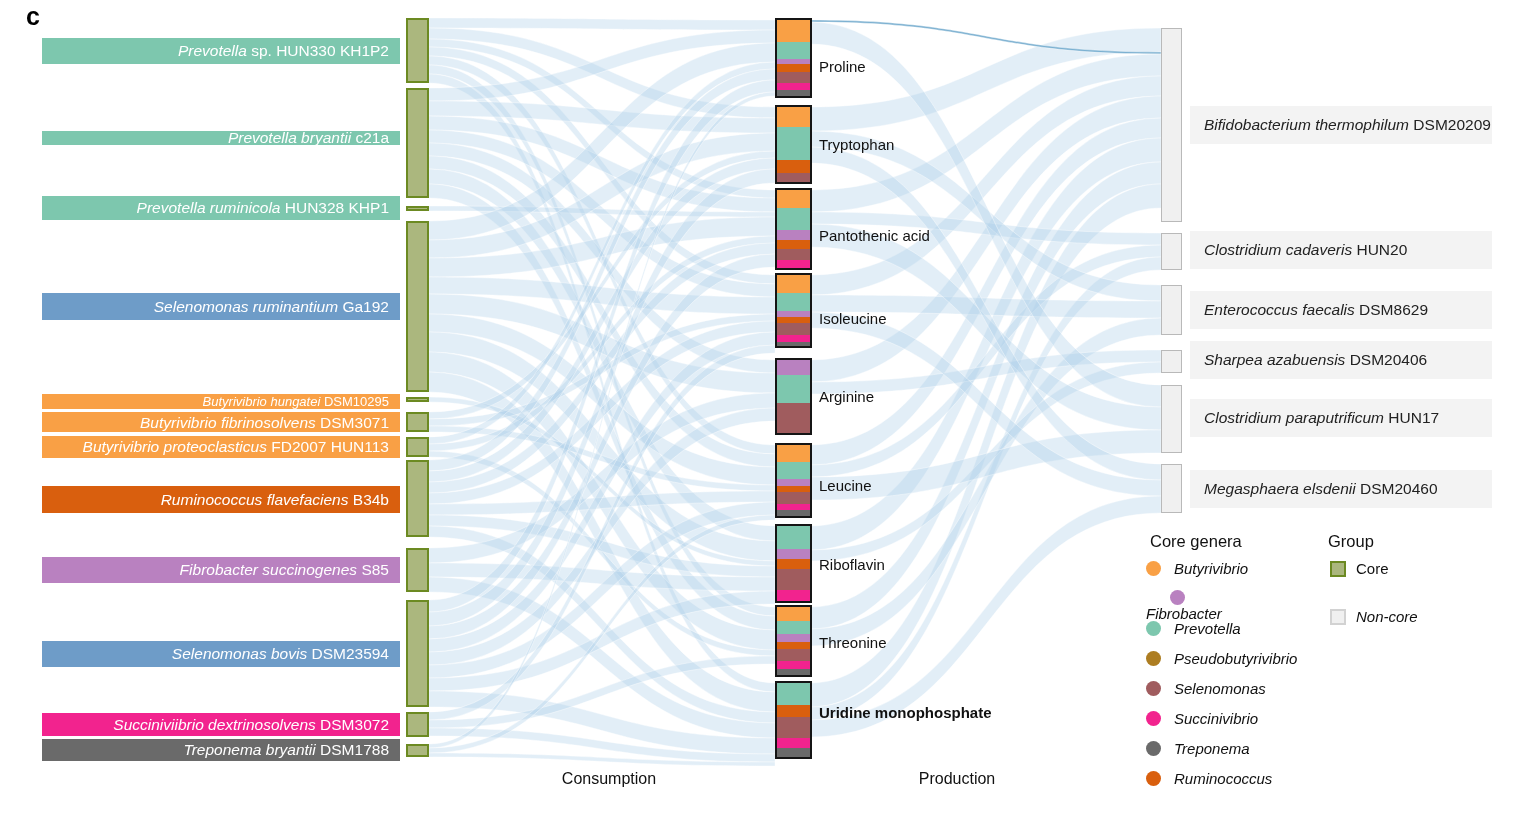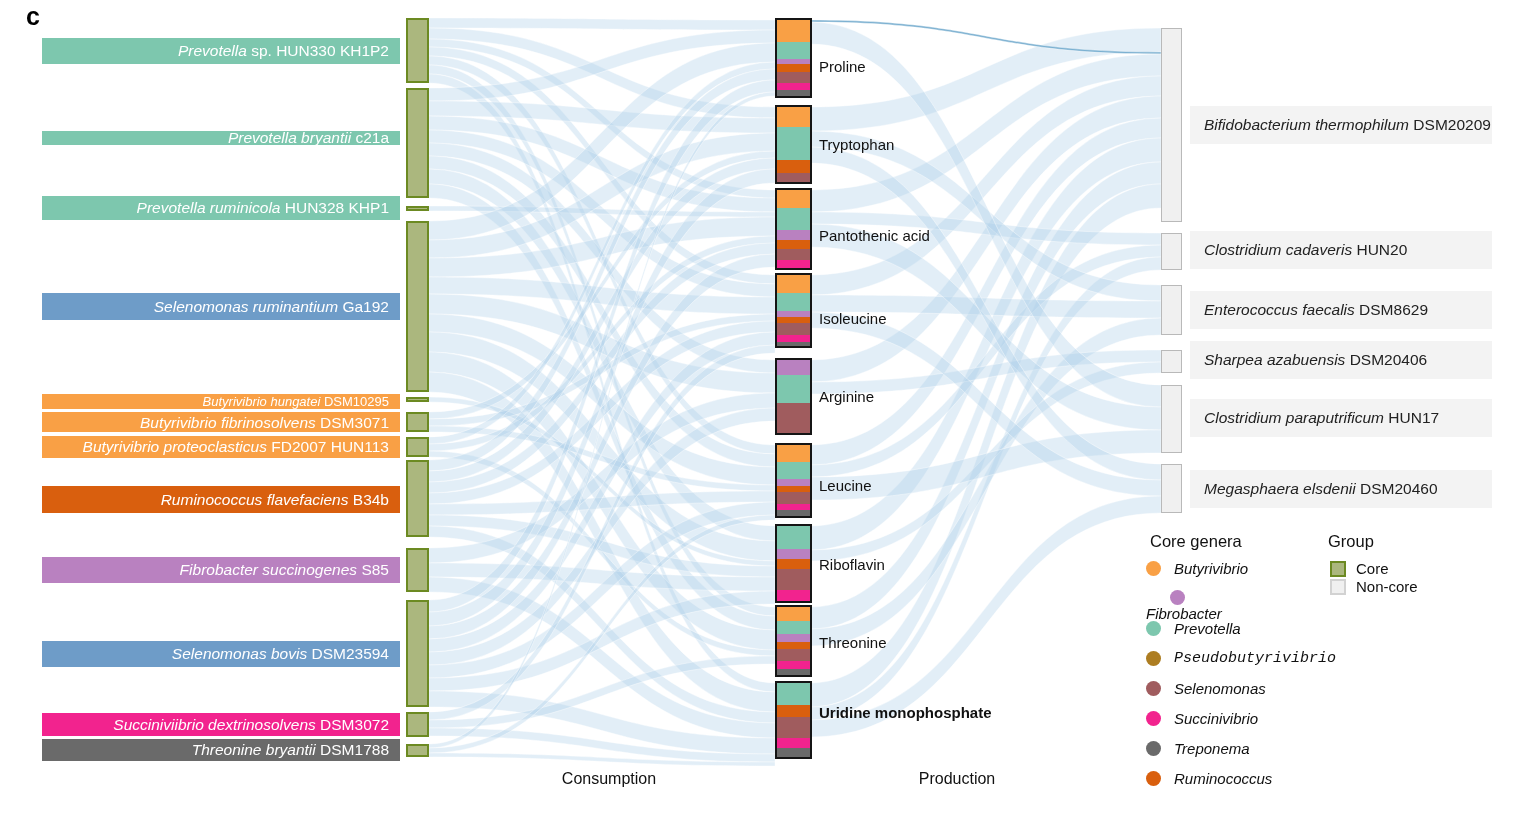--- a/index.html
+++ b/index.html
@@ -132,21 +132,21 @@
       <div class="species-label" style="top: 436px; height: 22px; background: rgb(249, 160, 69); font-size: 15.5px;"><span class="sci">Butyrivibrio proteoclasticus</span><span class="strain"> FD2007 HUN113</span></div>
       <div class="core-node" style="top: 437px; height: 20px;"></div>
       <div class="species-label" style="top: 486px; height: 27px; background: rgb(217, 95, 14); font-size: 15.5px;"><span class="sci">Ruminococcus flavefaciens</span><span class="strain"> B34b</span></div>
       <div class="core-node" style="top: 460px; height: 77px;"></div>
       <div class="species-label" style="top: 557px; height: 26px; background: rgb(185, 129, 192); font-size: 15.5px;"><span class="sci">Fibrobacter succinogenes</span><span class="strain"> S85</span></div>
       <div class="core-node" style="top: 548px; height: 44px;"></div>
       <div class="species-label" style="top: 641px; height: 26px; background: rgb(110, 156, 200); font-size: 15.5px;"><span class="sci">Selenomonas bovis</span><span class="strain"> DSM23594</span></div>
       <div class="core-node" style="top: 600px; height: 107px;"></div>
       <div class="species-label" style="top: 713px; height: 23px; background: rgb(242, 35, 142); font-size: 15.5px;"><span class="sci">Succiniviibrio dextrinosolvens</span><span class="strain"> DSM3072</span></div>
       <div class="core-node" style="top: 712px; height: 25px;"></div>
-      <div class="species-label" style="top: 739px; height: 22px; background: rgb(106, 106, 106); font-size: 15.5px;"><span class="sci">Threonine bryantii</span><span class="strain"> DSM1788</span></div>
+      <div class="species-label" style="top: 739px; height: 22px; background: rgb(106, 106, 106); font-size: 15.5px;"><span class="sci">Treponema bryantii</span><span class="strain"> DSM1788</span></div>
       <div class="core-node" style="top: 744px; height: 13px;"></div>
     </div>
   <div id="mid-col">
       <div class="stack" style="top: 18px; height: 76px;">
         <div class="seg" style="height: 22px; background: rgb(249, 160, 69);"></div>
         <div class="seg" style="height: 17px; background: rgb(125, 199, 174);"></div>
         <div class="seg" style="height: 5px; background: rgb(185, 129, 192);"></div>
         <div class="seg" style="height: 8px; background: rgb(217, 95, 14);"></div>
         <div class="seg" style="height: 11px; background: rgb(160, 92, 94);"></div>
         <div class="seg" style="height: 7px; background: rgb(242, 35, 142);"></div>
@@ -247,21 +247,21 @@
         <span class="gname">Butyrivibrio</span>
       </div>
       <div class="legend-item" style="left: 1146px; top: 590px; flex-direction: column;">
         <span class="swatch-circle" style="background: rgb(185, 129, 192);"></span>
         <span class="gname">Fibrobacter</span>
       </div>
       <div class="legend-item" style="left: 1146px; top: 620px;">
         <span class="swatch-circle" style="background: rgb(125, 199, 174);"></span>
         <span class="gname">Prevotella</span>
       </div>
-      <div class="legend-item" style="left: 1146px; top: 650px; font-family: Liberation Mono, monospace;">
+      <div class="legend-item" style="left: 1146px; top: 650px;">
         <span class="swatch-circle" style="background: rgb(173, 125, 33);"></span>
         <span class="gname">Pseudobutyrivibrio</span>
       </div>
       <div class="legend-item" style="left: 1146px; top: 680px;">
         <span class="swatch-circle" style="background: rgb(160, 92, 94);"></span>
         <span class="gname">Selenomonas</span>
       </div>
       <div class="legend-item" style="left: 1146px; top: 710px;">
         <span class="swatch-circle" style="background: rgb(242, 35, 142);"></span>
         <span class="gname">Succinivibrio</span>
@@ -275,18 +275,18 @@
         <span class="gname">Ruminococcus</span>
       </div>
     </div>
 
   <div class="legend-title" style="left:1328px;top:532px;">Group</div>
   <div id="group-legend">
       <div class="legend-item" style="left: 1330px; top: 560px;">
         <span class="swatch-square" style="background: rgb(171, 183, 126); border: 2px solid rgb(108, 138, 34);"></span>
         <span>Core</span>
       </div>
-      <div class="legend-item" style="left: 1330px; top: 578px;">
+      <div class="legend-item" style="left: 1330px; top: 608px; font-style: italic;">
         <span class="swatch-square" style="background: rgb(240, 240, 240); border: 2px solid rgb(210, 210, 210);"></span>
         <span>Non-core</span>
       </div>
     </div>
 </div>
 
 </body></html>

